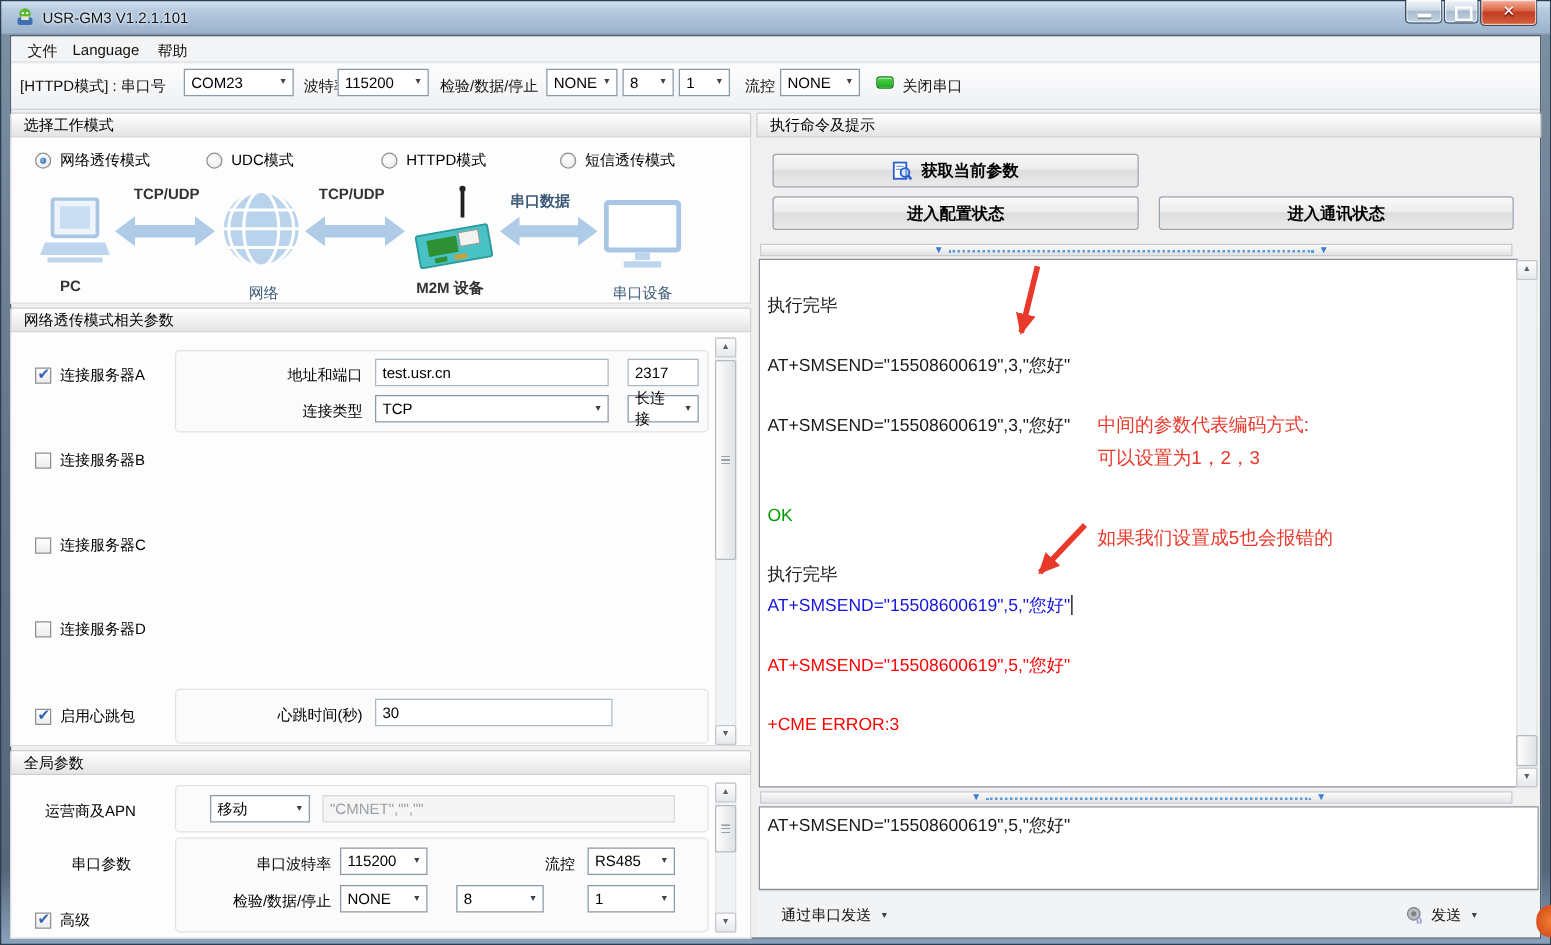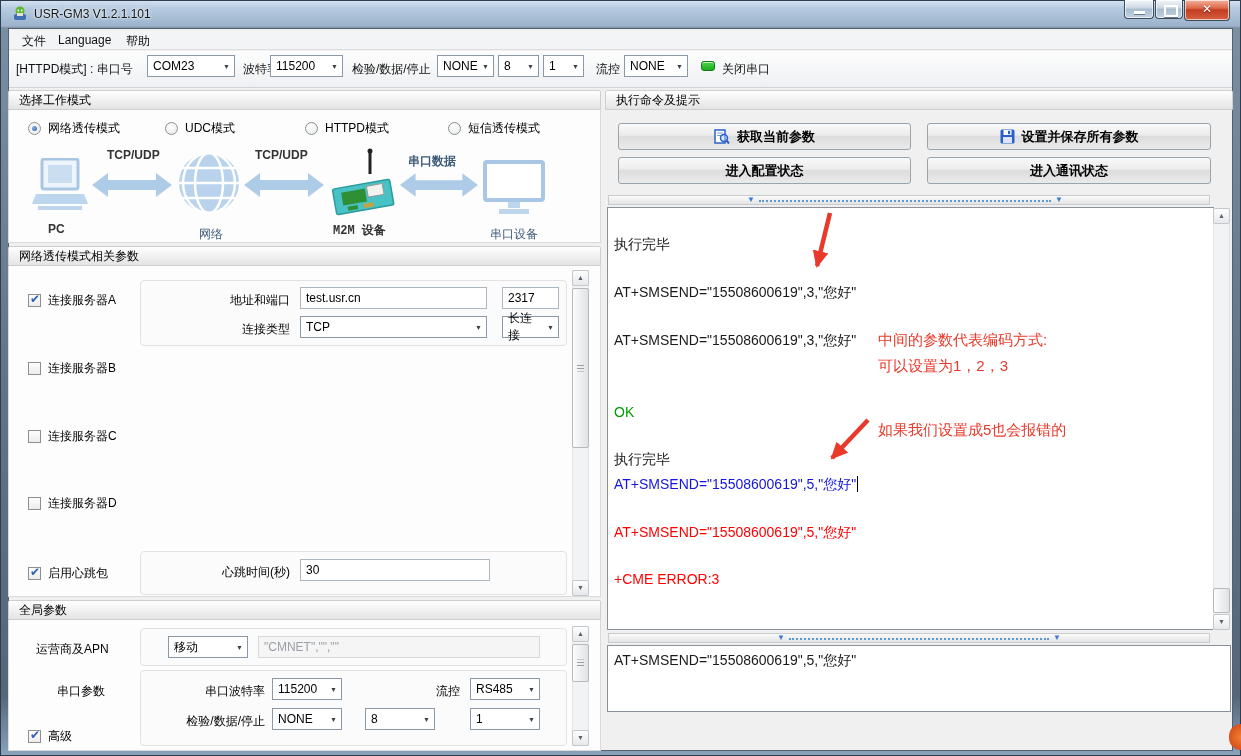--- a/index.html
+++ b/index.html
@@ -47,21 +47,21 @@
     background:radial-gradient(circle at 35% 35%,#86b6e8,#2a5d9f); }
   .cb { position:absolute; display:flex; align-items:center; gap:7px; font-size:12px; color:#000; }
   .cb .box { width:13px; height:13px; border:1px solid #8e8f8f; background:linear-gradient(#fefefe,#ececec); position:relative; }
   .cb.checked .box::after { content:"✔"; position:absolute; left:1px; top:-3px; font-size:12px; font-weight:bold; color:#2d5fb2; }
   .flabel { position:absolute; font-size:12px; color:#000; }
   .r { text-align:right; }
   .tb { position:absolute; height:22px; background:#fff; border:1px solid #abb6c0; font-size:12px; color:#000; padding:0 5px; }
   .tb[disabled],.tb.dis { background:#f5f5f5; color:#9aa0a6; border-color:#d8d8d8; }
 
   
-  .diag-label { position:absolute; font-size:12px; color:#3c5a78;font-family:Liberation Mono, monospace; }
+  .diag-label { position:absolute; font-size:12px; color:#3c5a78; }
   .diag-link { position:absolute; font-size:12px; font-weight:bold; color:#333; }
   .dsvg { position:absolute; }
 
   
   .xbtn { position:absolute; display:flex; align-items:center; justify-content:center; gap:7px;
     background:linear-gradient(#f9f9f9,#ececec 45%,#dddddd 50%,#eaeaea); border:1px solid #9aa4ad; border-radius:3px;
     font-size:13px; font-weight:bold; color:#000; cursor:default; }
   .split { position:absolute; height:10px; background:linear-gradient(#fbfbfb,#e3e3e3); border:1px solid #c9cccf; }
   .split .hdl { position:absolute; left:150px; width:292px; top:4px; border-top:2px dotted #5b9bd5; }
   .split .hdl::before { content:"▼"; position:absolute; left:-12px; top:-7px; font-size:8px; color:#3b7bd4; }
@@ -296,29 +296,20 @@
 
   <div class="xbtn" style="left:618px;top:123px;width:293px;height:27px;">
     <svg width="16" height="16" viewBox="0 0 16 16">
       <rect x="1" y="1" width="10" height="13" fill="#fff" stroke="#2b5fd0" stroke-width="1.5"></rect>
       <line x1="3" y1="4" x2="9" y2="4" stroke="#7aa0e0"></line>
         <line x1="3" y1="6.5" x2="9" y2="6.5" stroke="#7aa0e0"></line>
       <circle cx="10" cy="9" r="3.5" fill="rgba(180,210,255,.5)" stroke="#2b5fd0" stroke-width="1.5"></circle>
       <line x1="12.5" y1="11.5" x2="15" y2="14.5" stroke="#2b5fd0" stroke-width="2"></line>
     </svg>
     <span>获取当前参数</span>
-  </div>
-  <div class="xbtn" style="left:927px;top:123px;width:284px;height:27px;">
-    <svg width="15" height="15" viewBox="0 0 15 15">
-      <rect x="0.5" y="0.5" width="14" height="14" rx="1.5" fill="#2b5fd0"></rect>
-      <rect x="3.5" y="1" width="8" height="5" fill="#fff"></rect>
-      <rect x="8" y="1.8" width="2.2" height="3.4" fill="#2b5fd0"></rect>
-      <rect x="3" y="8" width="9" height="6" fill="#dce6f8"></rect>
-    </svg>
-    <span>设置并保存所有参数</span>
   </div>
   <div class="xbtn" style="left:618px;top:157px;width:293px;height:27px;">
     <span>进入配置状态</span>
   </div>
   <div class="xbtn" style="left:927px;top:157px;width:284px;height:27px;">
     <span>进入通讯状态</span>
   </div>
 
   <div class="split" style="left:608px;top:195px;width:602px;">
       <div class="hdl"></div>
@@ -352,15 +343,28 @@
   <div class="sb-thumb" style="left:1213px;top:588px;height:25px;"></div>
   <div class="sb-btn dn" style="left:1213px;top:614px;"></div>
 
   <div class="split" style="left:608px;top:633px;width:602px;">
       <div class="hdl" style="left:180px;width:260px;"></div>
     </div>
 
   <div class="term" style="left:607px;top:645px;width:624px;height:67px;">
     <div class="tline t-black" style="top:6px;">AT+SMSEND="15508600619",5,"您好"</div>
   </div>
+  <div class="bottombar" style="left:607px;top:712px;width:624px;height:37px;">
+    <div class="ddbtn" style="left:18px;top:11px;">
+      <span>通过串口发送</span>
+    </div>
+    <div class="ddbtn" style="left:518px;top:11px;">
+      <svg width="15" height="15" viewBox="0 0 15 15">
+        <circle cx="6" cy="6" r="5" fill="#b9bcc0" stroke="#7e8287"></circle>
+        <circle cx="6" cy="6" r="2" fill="#7e8287"></circle>
+        <path d="M10 9 Q13 11 11 14 M8 10 Q10 12 9 14" stroke="#8f97e0" stroke-width="1.2" fill="none"></path>
+      </svg>
+      <span>发送</span>
+    </div>
+  </div>
 
   <div class="orange-sliver"></div>
 </div>
 
 </body></html>

